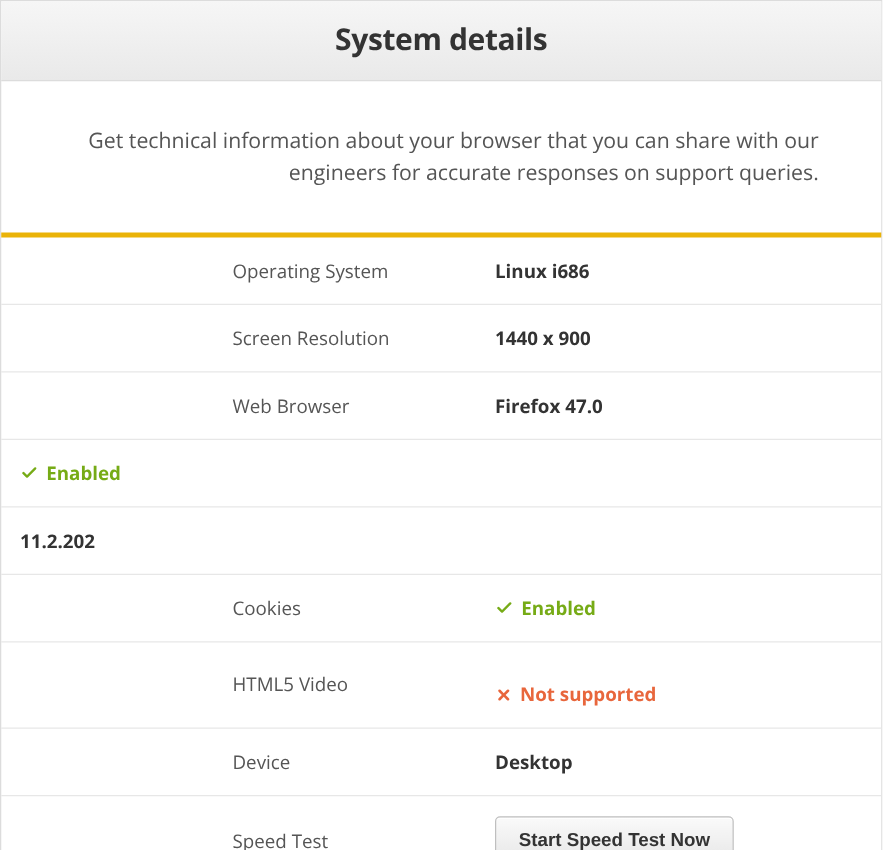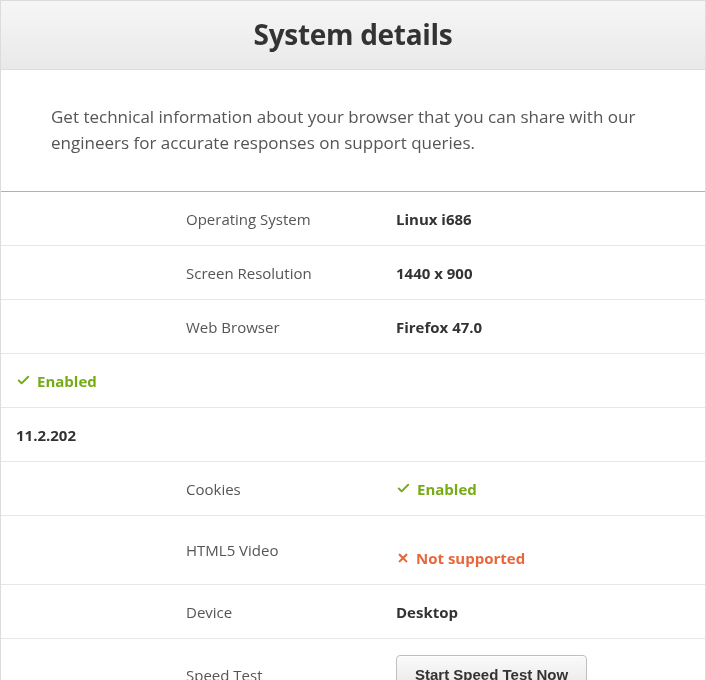--- a/index.html
+++ b/index.html
@@ -15,32 +15,32 @@
     border: 1px solid #dcdcdc;
     background: #fff;
   }
   .card-header {
     background: linear-gradient(#f6f6f6, #e9e9e9);
     border-bottom: 1px solid #dcdcdc;
     text-align: center;
     padding: 14px 10px 16px;
   }
   .card-header h2 {
-    font-size: 28px;
+    font-size: 24px;
     font-weight: 700;
     color: #333;
     letter-spacing: -0.3px;
   }
   .intro {
     padding: 34px 50px 36px;
-    text-align: left;
+    text-align: right;
     color: #555;
     font-size: 17px;
     line-height: 1.5;
-    border-bottom: 1px solid #eab308;
+    border-bottom: 4px solid #eab308;
   }
   .rows { }
   .row {
     display: flex;
     align-items: center;
     border-bottom: 1px solid #e7e7e7;
     padding: 16px 15px;
     min-height: 54px;
   }
   .row:last-child { border-bottom: none; }

